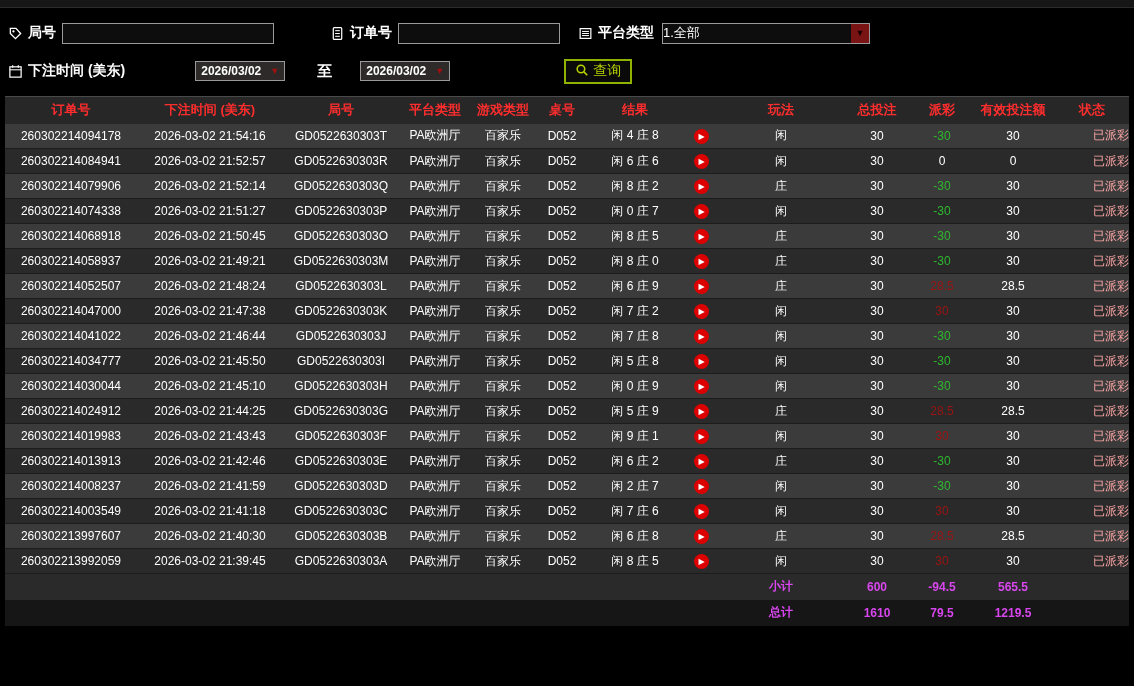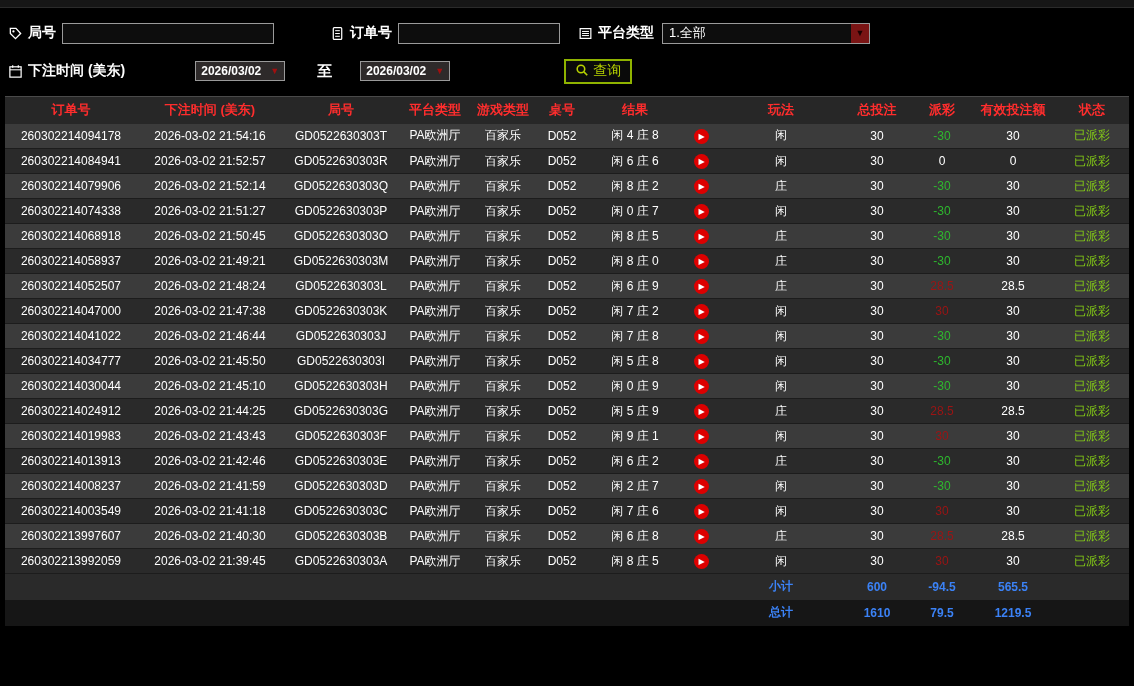--- a/index.html
+++ b/index.html
@@ -11,21 +11,21 @@
   .filters { padding:12px 8px 0 8px; }
   .frow { display:flex; align-items:center; height:26px; margin-bottom:12px; }
   .flabel { display:inline-flex; align-items:center; gap:5px; font-weight:bold; font-size:14px; white-space:nowrap; }
   .flabel svg { display:block; }
 
   .text-input { width:212px; height:21px; background:#0d0d0d; border:1px solid #9a9a9a;
     color:#fff; font-size:12px; padding:0 5px; outline:none; }
   .text-input.short { width:162px; }
 
   .select { width:208px; height:21px; border:1px solid #9a9a9a; background:#0d0d0d;
-    display:flex; align-items:center; font-size:13px; padding-left:6px; cursor:pointer; }
+    display:flex; align-items:center; font-size:13px; cursor:pointer; }
   .select .arrowbtn { margin-left:auto; width:18px; height:100%; background:#7a1414;
     color:#1c0000; display:flex; align-items:center; justify-content:center; font-size:9px; }
 
   .datebox { width:90px; height:20px; border:1px solid #9a9a9a; background:#2e2a2a;
     display:flex; align-items:center; justify-content:space-between; padding:0 5px;
     font-size:12px; font-weight:bold; cursor:pointer; }
   .datebox .dn-arrow { color:#a01010; font-size:9px; }
 
   .to-label { font-weight:bold; font-size:15px; margin:0 28px 0 32px; }
 
@@ -38,25 +38,25 @@
   th { color:#ff2d2d; font-weight:bold; height:27px; font-size:13px; text-align:center;
     white-space:nowrap; overflow:hidden; }
   td { height:25px; text-align:center; white-space:nowrap; overflow:hidden; }
   tbody tr:nth-child(odd)  { background:#3b3b3b; }
   tbody tr:nth-child(even) { background:#2a2a2a; }
   tbody tr { border-bottom:1px solid #1c1c1c; }
 
   .pay-neg  { color:#2eb82e; }
   .pay-pos  { color:#9c1414; }
   .pay-zero { color:#fff; }
-  td.status { color:#84cc16; }
+  td.status { color:#fca5a5;text-align:right; }
 
   tfoot tr.sub-row   { background:#2a2a2a; }
   tfoot tr.total-row { background:#161616; }
-  tfoot td { color:#3b82f6; font-weight:bold; height:26px;margin-top:44px; }
+  tfoot td { color:#d946ef; font-weight:bold; height:26px;margin-top:44px; }
 
   .replay { width:15px; height:15px; border-radius:50%; background:#dd0000; color:#fff;
     font-size:8px; display:inline-flex; align-items:center; justify-content:center;
     line-height:1; padding-left:1px; cursor:pointer; }
 </style>
 </head>
 <body>
 
 <div class="topstrip"></div>
 

